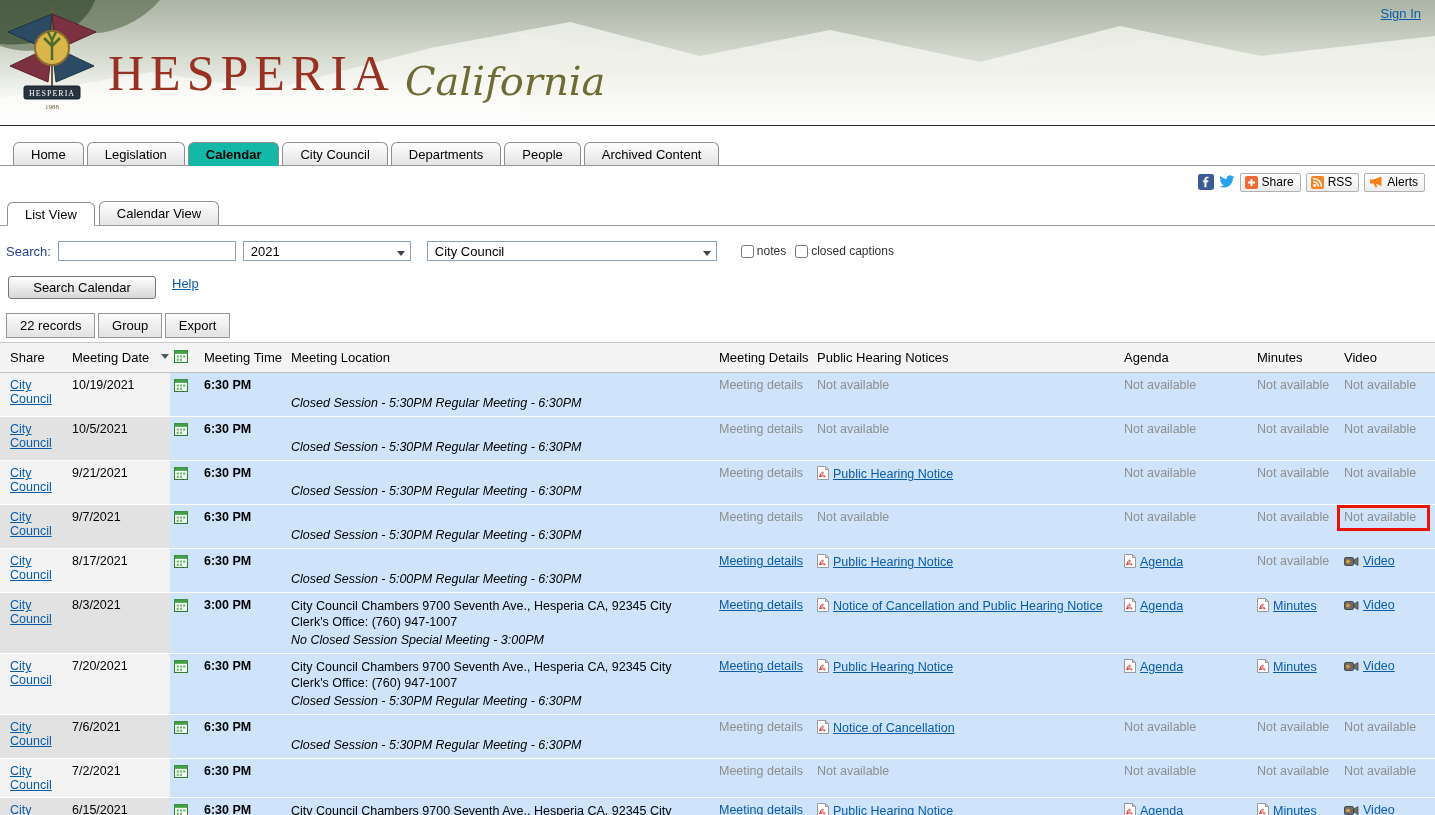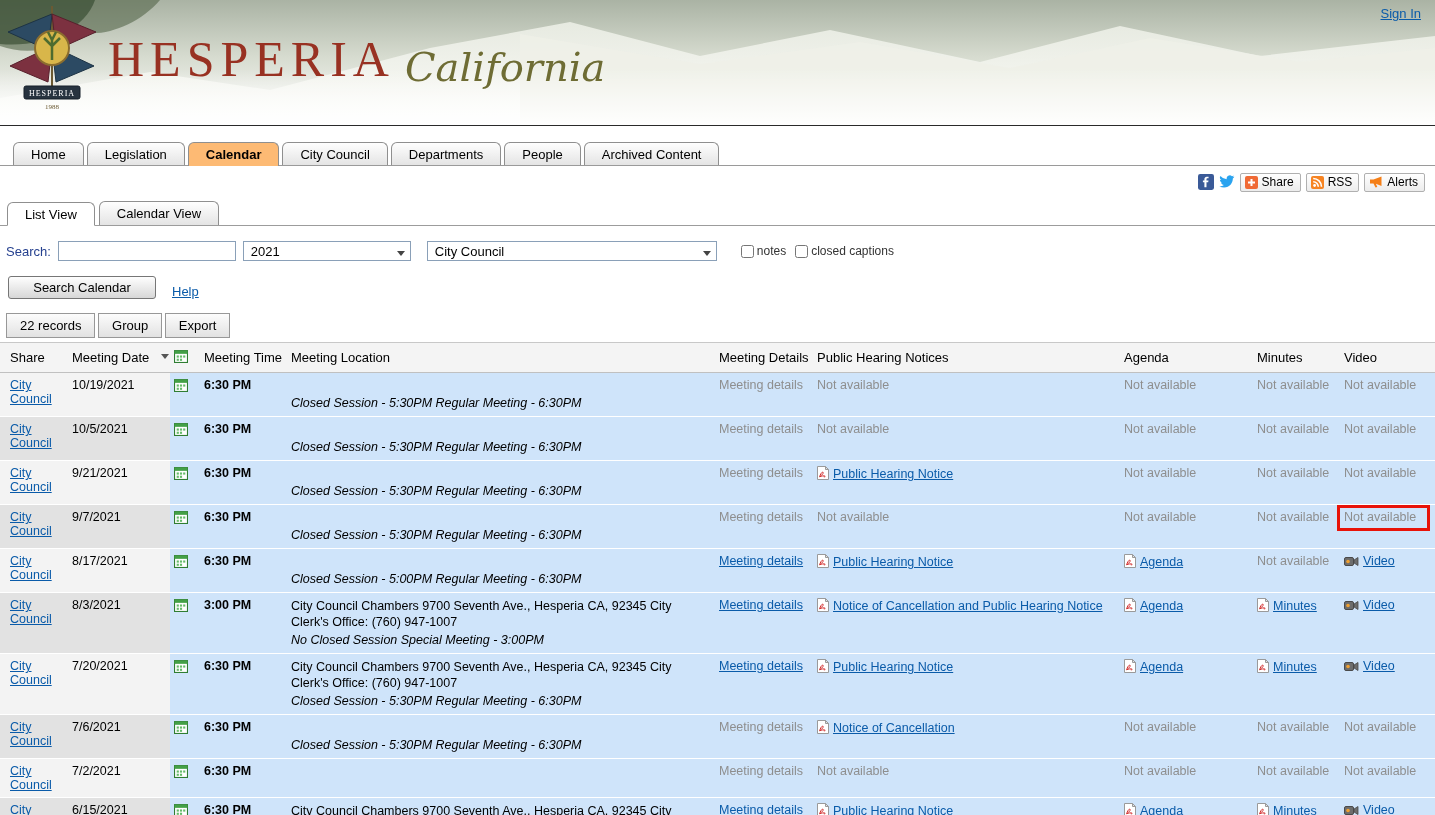--- a/index.html
+++ b/index.html
@@ -17,31 +17,31 @@
   }
   a{color:var(--link);}
   .lnk{color:var(--link);cursor:pointer;}
   .na{color:#8e8e8e;}
 
   
   .site-header{position:relative;height:125px;overflow:hidden;background:#eef0ea;}
   .header-bg{position:absolute;inset:0;width:100%;height:100%;}
   .signin{position:absolute;top:6px;right:14px;font-size:13px;z-index:5;}
   .seal{position:absolute;left:4px;top:4px;z-index:4;}
-  .brand{position:absolute;left:108px;top:30px;white-space:nowrap;z-index:4;}
+  .brand{position:absolute;left:108px;top:44px;white-space:nowrap;z-index:4;}
   .brand-name{font-family:"Liberation Serif",serif;font-size:50px;letter-spacing:6px;color:var(--maroon);}
   .brand-state{font-family:"DejaVu Serif",serif;font-style:italic;font-size:40px;color:var(--olive);margin-left:10px;position:relative;top:5px;}
 
   
   .nav-tabs{position:relative;display:flex;align-items:flex-end;height:41px;border-top:1px solid #2a2a2a;
     border-bottom:1px solid #9a9a9a;background:#fff;padding-left:13px;}
   .tab{display:inline-flex;align-items:center;height:23px;padding:0 17px;margin-right:3px;
     border:1px solid #8f8f8f;border-bottom:none;border-radius:6px 6px 0 0;
     background:linear-gradient(#fefefe,#e4e4e4);font-size:13px;cursor:pointer;white-space:nowrap;}
-  .tab.active{background:#fdba74;font-weight:bold;height:24px;margin-bottom:-1px;}
+  .tab.active{background:#14b8a6;font-weight:bold;height:24px;margin-bottom:-1px;}
 
   
   .social-row{display:flex;justify-content:flex-end;align-items:center;gap:5px;padding:6px 10px 2px 0;height:28px;}
   .soc-ic{display:inline-flex;width:16px;height:16px;cursor:pointer;}
   .chip{display:inline-flex;align-items:center;gap:4px;border:1px solid #b0b0b0;
     background:linear-gradient(#fff,#ececec);padding:1px 6px 1px 4px;font-size:12px;border-radius:2px;cursor:pointer;height:19px;}
 
   
   .view-tabs{display:flex;align-items:flex-end;padding-left:7px;border-bottom:1px solid #9c9c9c;height:26px;margin-top:6px;}
   .vtab{display:inline-flex;align-items:center;height:24px;padding:0 17px;margin-right:4px;
@@ -55,21 +55,21 @@
   .search-input{width:178px;height:20px;border:1px solid #8aa0b8;padding:0 4px;font-size:13px;font-family:inherit;}
   .ddl{position:relative;height:20px;border:1px solid #8aa0b8;background:#fff;display:flex;align-items:center;
     padding:0 18px 0 7px;font-size:13px;cursor:pointer;}
   .ddl .arrow{position:absolute;right:5px;top:9px;width:0;height:0;border:4px solid transparent;border-top:5px solid #444;}
   .ddl-year{width:168px;margin-left:7px;}
   .ddl-body{width:290px;margin-left:16px;}
   .chk-group{display:flex;align-items:center;margin-left:24px;gap:3px;font-size:12px;color:#333;}
   .chk-group input{margin:0;width:13px;height:13px;}
   .chk-group + .chk-group{margin-left:9px;}
 
-  .action-row{display:flex;align-items:flex-end;padding:15px 0 0 8px;}
+  .action-row{display:flex;align-items:flex-start;padding:15px 0 0 8px;}
   .btn-search{width:148px;height:23px;border:1px solid #767676;border-radius:3px;
     background:linear-gradient(#fefefe,#d7d7d7);font-size:13px;font-family:inherit;cursor:pointer;}
   .help-link{margin-left:16px;font-size:13px;}
 
   .toolbar-row{padding:14px 0 0 6px;}
   .tbtn{display:inline-block;padding:4px 13px;border:1px solid #989898;
     background:linear-gradient(#fcfcfc,#e2e2e2);font-size:13px;margin-right:-1px;cursor:pointer;}
 
   
   table{width:1435px;border-collapse:collapse;table-layout:fixed;margin-top:4px;}

